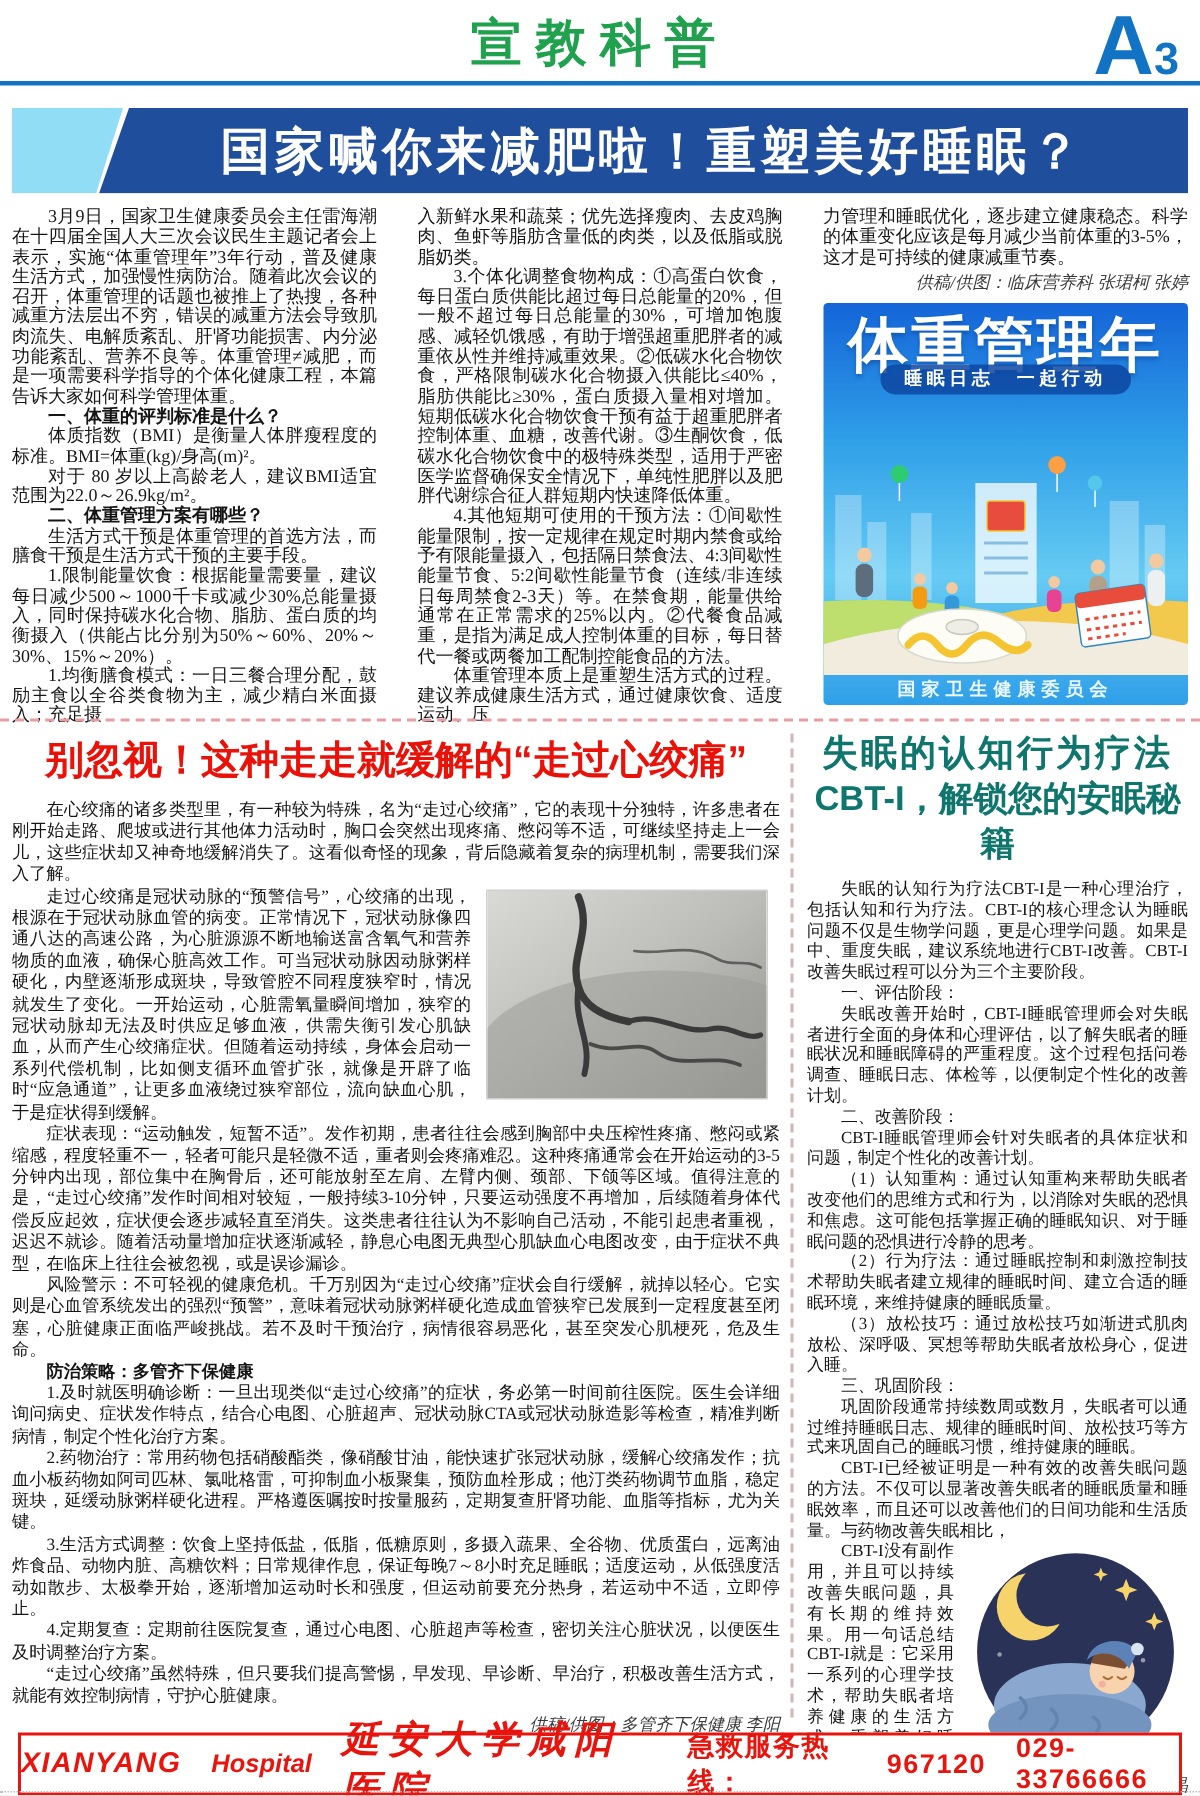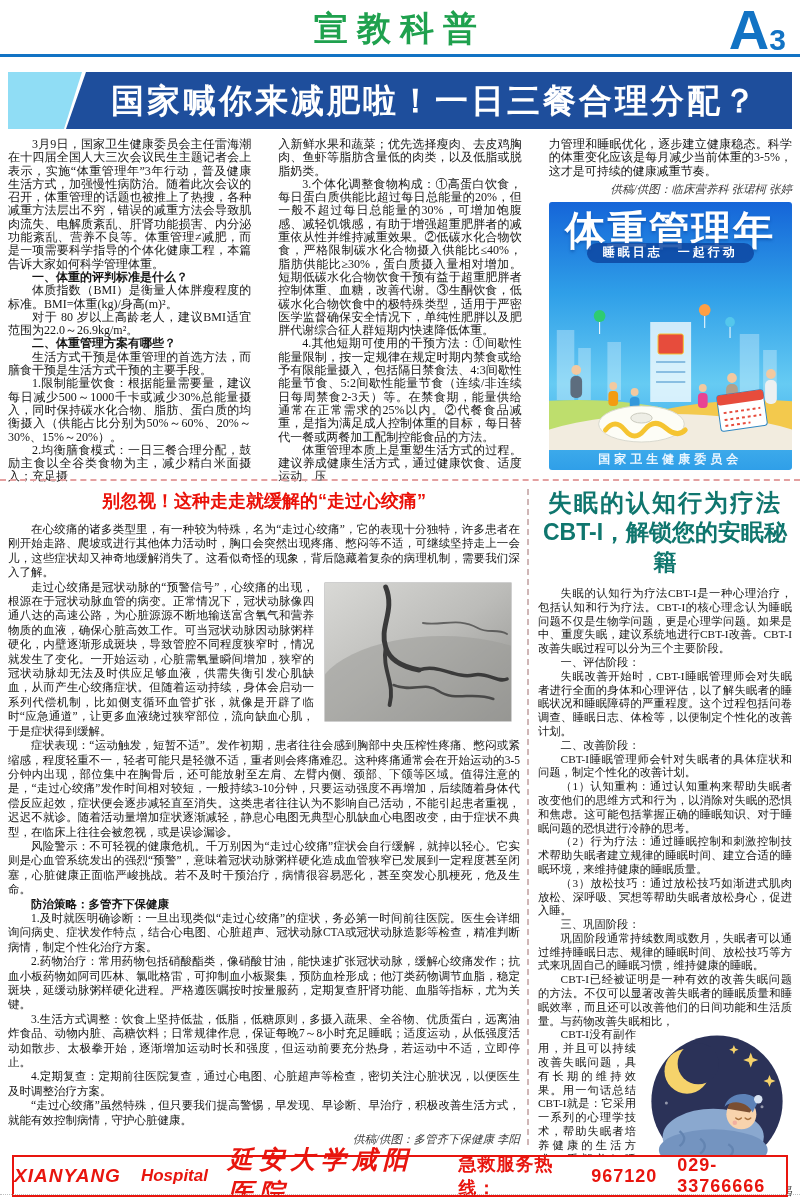--- a/index.html
+++ b/index.html
@@ -50,21 +50,21 @@
     font-family:"Liberation Sans",sans-serif;font-weight:700;font-size:12px;letter-spacing:4px;}
 
   
   .h-divider{position:absolute;left:0;top:479px;width:800px;border-top:2px dashed #e4a0a0;}
   .v-divider{position:absolute;left:527px;top:489px;height:656px;border-left:2px dashed #cfb6b6;}
   .bottom-dots{position:absolute;left:0;top:1194px;width:800px;border-top:1px dotted #bfbfbf;}
 
   
   .art2{position:absolute;left:8px;top:487px;width:512px;}
   .art2-title{margin:2px 0 9px;text-align:center;white-space:nowrap;
-    font-family:"Liberation Sans",sans-serif;font-weight:900;font-size:18px;color:#ea1108;}
+    font-family:"Liberation Sans",sans-serif;font-weight:900;font-size:26px;color:#ea1108;}
   .art2-body{font-size:11.5px;line-height:14.4px;}
   .art2-body p{margin:0;text-indent:2em;text-align:justify;}
   .angio-float{float:right;width:186px;height:138px;margin:2px 8px 4px 10px;border:1px solid #cfcfcf;
     border-radius:1px;}
 
   
   .art3{position:absolute;left:538px;top:487px;width:254px;}
   .art3-title{text-align:center;color:#0f766e;font-family:"Liberation Sans",sans-serif;
     font-weight:800;margin-bottom:9px;}
   .art3-title .t1{font-size:24px;line-height:1.3;letter-spacing:2px;}
@@ -90,33 +90,33 @@
   <div class="masthead-title">宣教科普</div>
   <div class="page-no">
     <span class="letter">A</span>
     <span class="num">3</span>
   </div>
   <div class="blue-rule"></div>
 
   <div class="banner">
     <div class="banner-light"></div>
     <div class="banner-dark"></div>
-    <h1>国家喊你来减肥啦！一日三餐合理分配？</h1>
+    <h1>国家喊你来减肥啦！重塑美好睡眠？</h1>
   </div>
 
   <div class="art1-cols">
     <div class="art1-col">
       <p>3月9日，国家卫生健康委员会主任雷海潮在十四届全国人大三次会议民生主题记者会上表示，实施“体重管理年”3年行动，普及健康生活方式，加强慢性病防治。随着此次会议的召开，体重管理的话题也被推上了热搜，各种减重方法层出不穷，错误的减重方法会导致肌肉流失、电解质紊乱、肝肾功能损害、内分泌功能紊乱、营养不良等。体重管理≠减肥，而是一项需要科学指导的个体化健康工程，本篇告诉大家如何科学管理体重。</p>
       <p class="hd">一、体重的评判标准是什么？</p>
       <p>体质指数（BMI）是衡量人体胖瘦程度的标准。BMI=体重(kg)/身高(m)²。</p>
       <p>对于 80 岁以上高龄老人，建议BMI适宜范围为22.0～26.9kg/m²。</p>
       <p class="hd">二、体重管理方案有哪些？</p>
       <p>生活方式干预是体重管理的首选方法，而膳食干预是生活方式干预的主要手段。</p>
       <p>1.限制能量饮食：根据能量需要量，建议每日减少500～1000千卡或减少30%总能量摄入，同时保持碳水化合物、脂肪、蛋白质的均衡摄入（供能占比分别为50%～60%、20%～30%、15%～20%）。</p>
-      <p>2.均衡膳食模式：一日三餐合理分配，鼓励主食以全谷类食物为主，减少精白米面摄入；充足摄</p>
+      <p>1.均衡膳食模式：一日三餐合理分配，鼓励主食以全谷类食物为主，减少精白米面摄入；充足摄</p>
     </div>
     <div class="art1-col">
       <p class="cont">入新鲜水果和蔬菜；优先选择瘦肉、去皮鸡胸肉、鱼虾等脂肪含量低的肉类，以及低脂或脱脂奶类。</p>
       <p>3.个体化调整食物构成：①高蛋白饮食，每日蛋白质供能比超过每日总能量的20%，但一般不超过每日总能量的30%，可增加饱腹感、减轻饥饿感，有助于增强超重肥胖者的减重依从性并维持减重效果。②低碳水化合物饮食，严格限制碳水化合物摄入供能比≤40%，脂肪供能比≥30%，蛋白质摄入量相对增加。短期低碳水化合物饮食干预有益于超重肥胖者控制体重、血糖，改善代谢。③生酮饮食，低碳水化合物饮食中的极特殊类型，适用于严密医学监督确保安全情况下，单纯性肥胖以及肥胖代谢综合征人群短期内快速降低体重。</p>
       <p>4.其他短期可使用的干预方法：①间歇性能量限制，按一定规律在规定时期内禁食或给予有限能量摄入，包括隔日禁食法、4:3间歇性能量节食、5:2间歇性能量节食（连续/非连续日每周禁食2-3天）等。在禁食期，能量供给通常在正常需求的25%以内。②代餐食品减重，是指为满足成人控制体重的目标，每日替代一餐或两餐加工配制控能食品的方法。</p>
       <p>体重管理本质上是重塑生活方式的过程。建议养成健康生活方式，通过健康饮食、适度运动、压</p>
     </div>
     <div class="art1-col">
       <p class="cont">力管理和睡眠优化，逐步建立健康稳态。科学的体重变化应该是每月减少当前体重的3-5%，这才是可持续的健康减重节奏。</p>
       <div class="byline">供稿/供图：临床营养科 张珺柯 张婷</div>

